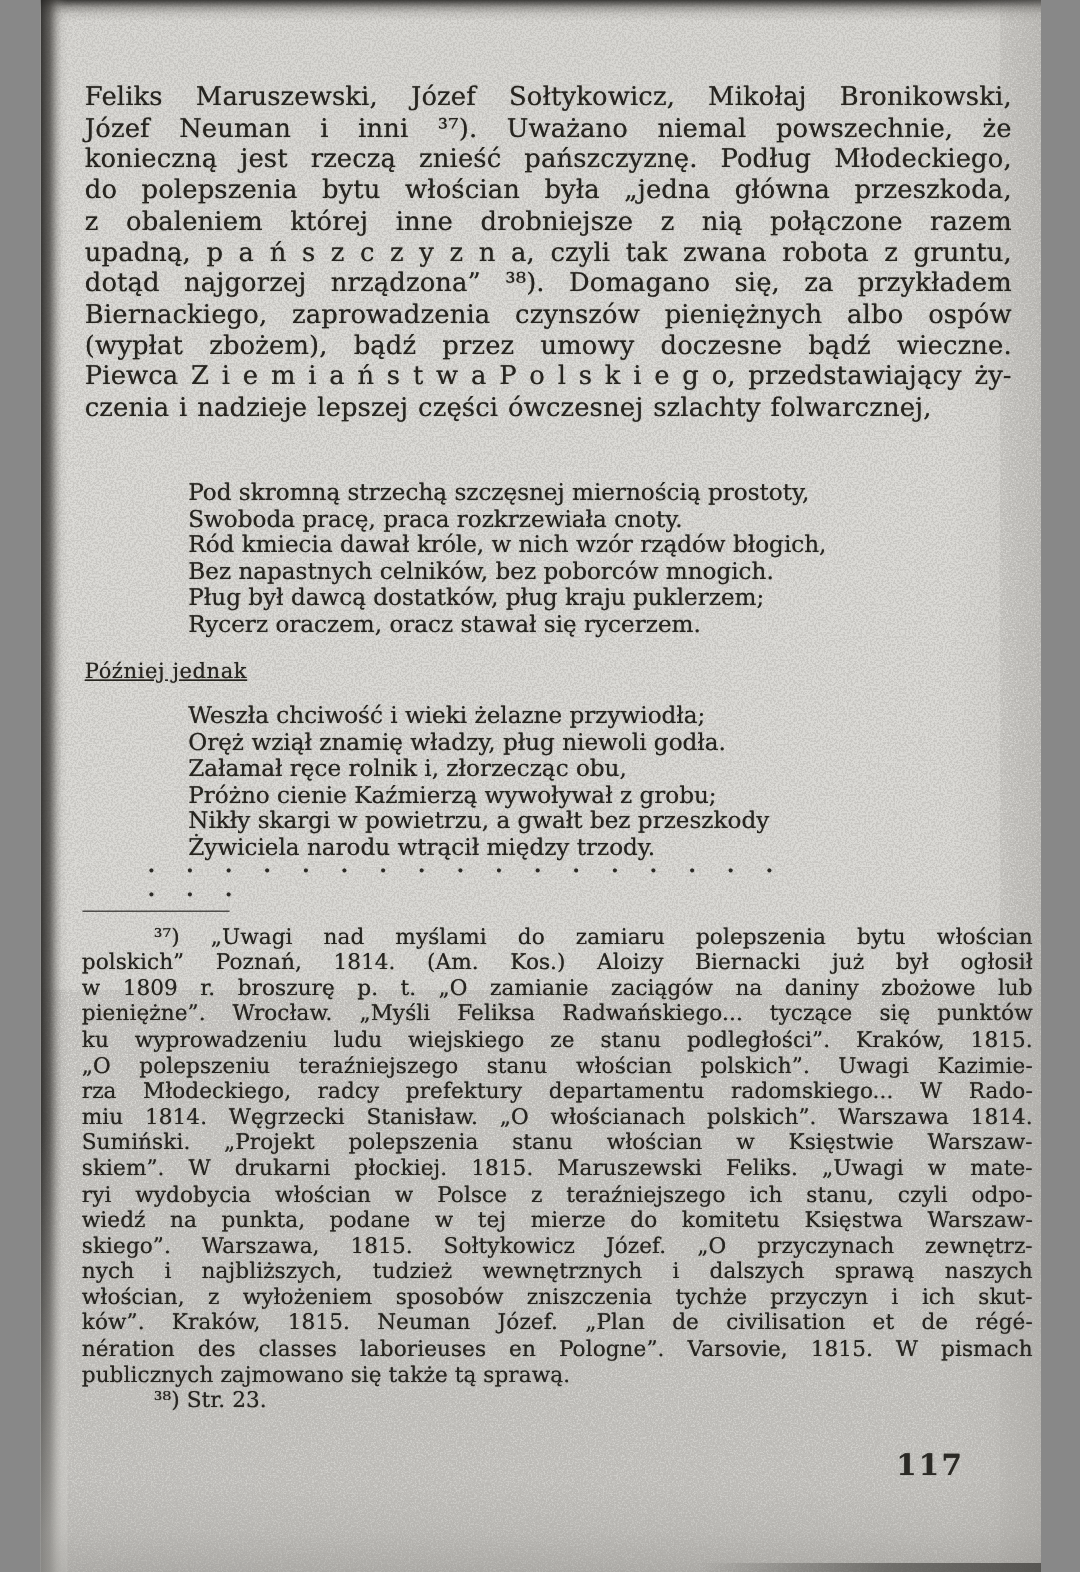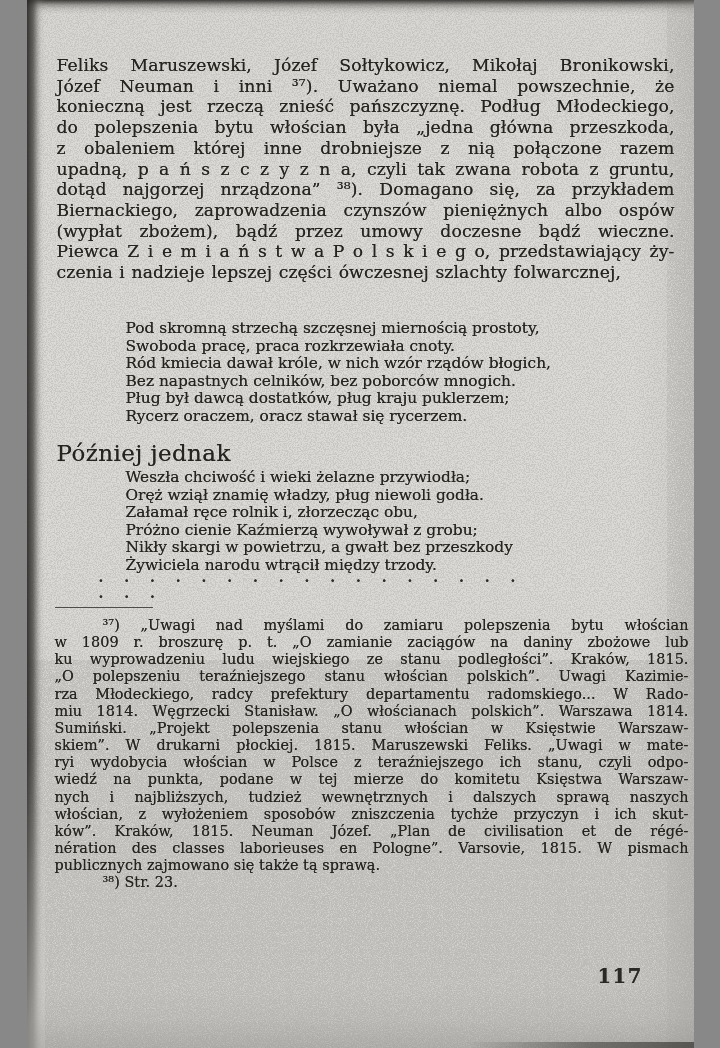--- a/index.html
+++ b/index.html
@@ -47,21 +47,21 @@
     font-size: 17.2px; line-height: 20.7px; letter-spacing: 0.1px;
     word-spacing: 1px;
   }
   .verse {
     left: 99px; top: 320px; width: 480px;
     font-size: 15.4px; line-height: 17.5px;
   }
   .verse2 { top: 469px; }
   .heading {
     left: 30px; top: 440px;
-    font-size: 23px; letter-spacing: 0.4px;
+    font-size: 14px; letter-spacing: 0.4px; text-decoration: underline;
   }
   .dots-row {
     left: 72px; top: 569px; width: 430px;
     font-size: 14px; font-weight: bold; word-spacing: 16px; letter-spacing: 0;
     color: #2c2a26;
   }
   .fn-rule {
     position: absolute; left: 28px; top: 607px; width: 98px; height: 0;
     border-top: 1.6px solid rgba(55,53,50,0.85);
   }
@@ -139,29 +139,32 @@
       <div>Żywiciela narodu wtrącił między trzody.</div>
     </div>
 
   <div class="txt dots-row">. . . . . . . . . . . . . . . . . . . .</div>
 
   <div class="fn-rule"></div>
 
   <div class="txt footnote">
     <div class="fn-lines justify">
         <div>³⁷) „Uwagi nad myślami do zamiaru polepszenia bytu włościan</div>
+        <div>polskich” Poznań, 1814. (Am. Kos.) Aloizy Biernacki już był ogłosił</div>
         <div>w 1809 r. broszurę p. t. „O zamianie zaciągów na daniny zbożowe lub</div>
+        <div>pieniężne”. Wrocław. „Myśli Feliksa Radwańskiego... tyczące się punktów</div>
         <div>ku wyprowadzeniu ludu wiejskiego ze stanu podległości”. Kraków, 1815.</div>
         <div>„O polepszeniu teraźniejszego stanu włościan polskich”. Uwagi Kazimie-</div>
         <div>rza Młodeckiego, radcy prefektury departamentu radomskiego... W Rado-</div>
         <div>miu 1814. Węgrzecki Stanisław. „O włościanach polskich”. Warszawa 1814.</div>
         <div>Sumiński. „Projekt polepszenia stanu włościan w Księstwie Warszaw-</div>
         <div>skiem”. W drukarni płockiej. 1815. Maruszewski Feliks. „Uwagi w mate-</div>
         <div>ryi wydobycia włościan w Polsce z teraźniejszego ich stanu, czyli odpo-</div>
         <div>wiedź na punkta, podane w tej mierze do komitetu Księstwa Warszaw-</div>
+        <div>skiego”. Warszawa, 1815. Sołtykowicz Józef. „O przyczynach zewnętrz-</div>
         <div>nych i najbliższych, tudzież wewnętrznych i dalszych sprawą naszych</div>
         <div>włościan, z wyłożeniem sposobów zniszczenia tychże przyczyn i ich skut-</div>
         <div>ków”. Kraków, 1815. Neuman Józef. „Plan de civilisation et de régé-</div>
         <div>nération des classes laborieuses en Pologne”. Varsovie, 1815. W pismach</div>
         <div>publicznych zajmowano się także tą sprawą.</div>
       </div>
     <div class="fn38-line">³⁸) Str. 23.</div>
   </div>
 
   <div class="txt page-number">117</div>

